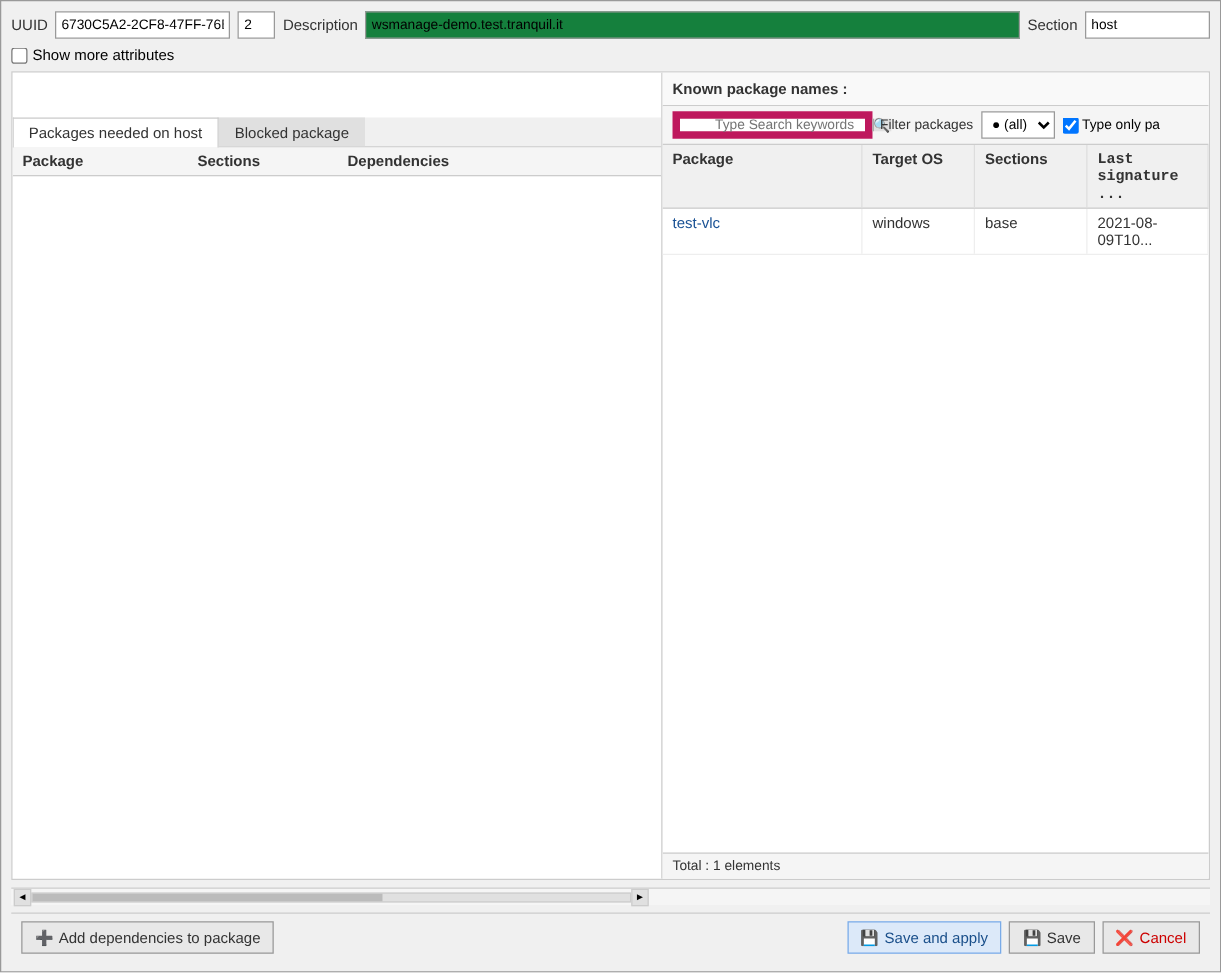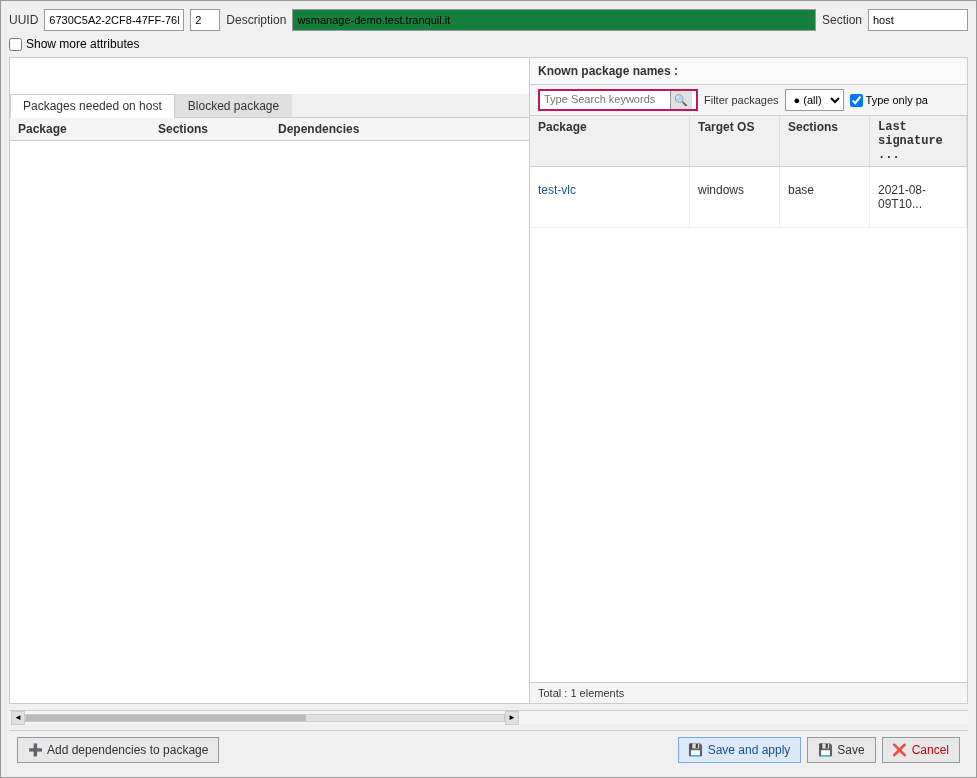--- a/index.html
+++ b/index.html
@@ -204,25 +204,26 @@
       align-items: center;
       gap: 6px;
       padding: 4px 8px;
       border-bottom: 1px solid #ccc;
       background: #f5f5f5;
       flex-wrap: nowrap;
     }
 
     .search-box {
       display: flex;
-      align-items: flex-start;
-      border: 2px solid #be185d;
+      align-items: center;
+      border: 6px solid #be185d;
       background: #fff;
       height: 22px;
       width: 160px;
+      padding-left: 24px;
     }
     .search-input {
       border: none;
       outline: none;
       padding: 2px 4px;
       font-size: 11px;
       width: 130px;
       background: transparent;
       color: #888;
     }
@@ -277,21 +278,21 @@
     .right-col-header.sec { width: 90px; }
     .right-col-header.sig { flex: 1; font-family: Liberation Mono, monospace; }
 
     .right-row {
       display: flex;
       border-bottom: 1px solid #eee;
       background: #fff;
       cursor: pointer;
     }
     .right-cell {
-      padding: 16px 8px;
+      padding: 4px 8px;
       font-size: 12px;
       color: #1a5295;
       border-right: 1px solid #eee;
     }
     .right-cell.pkg { width: 160px; }
     .right-cell.os { width: 90px; color: #333; }
     .right-cell.sec { width: 90px; color: #333; }
     .right-cell.sig { flex: 1; color: #333; }
 
     .right-empty-area {

